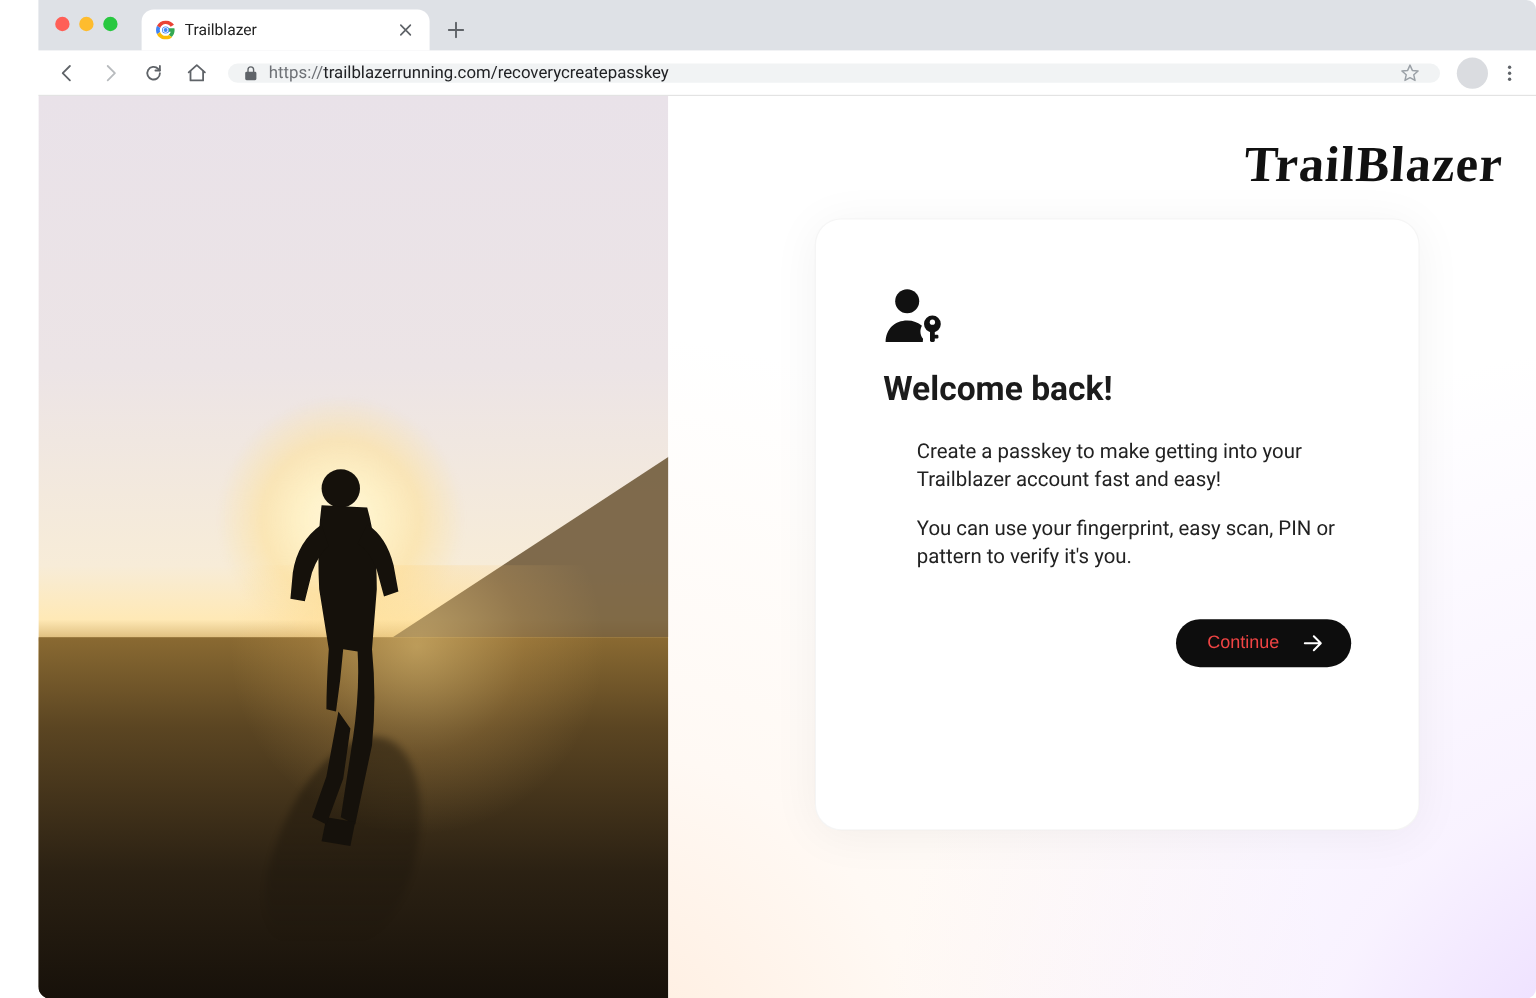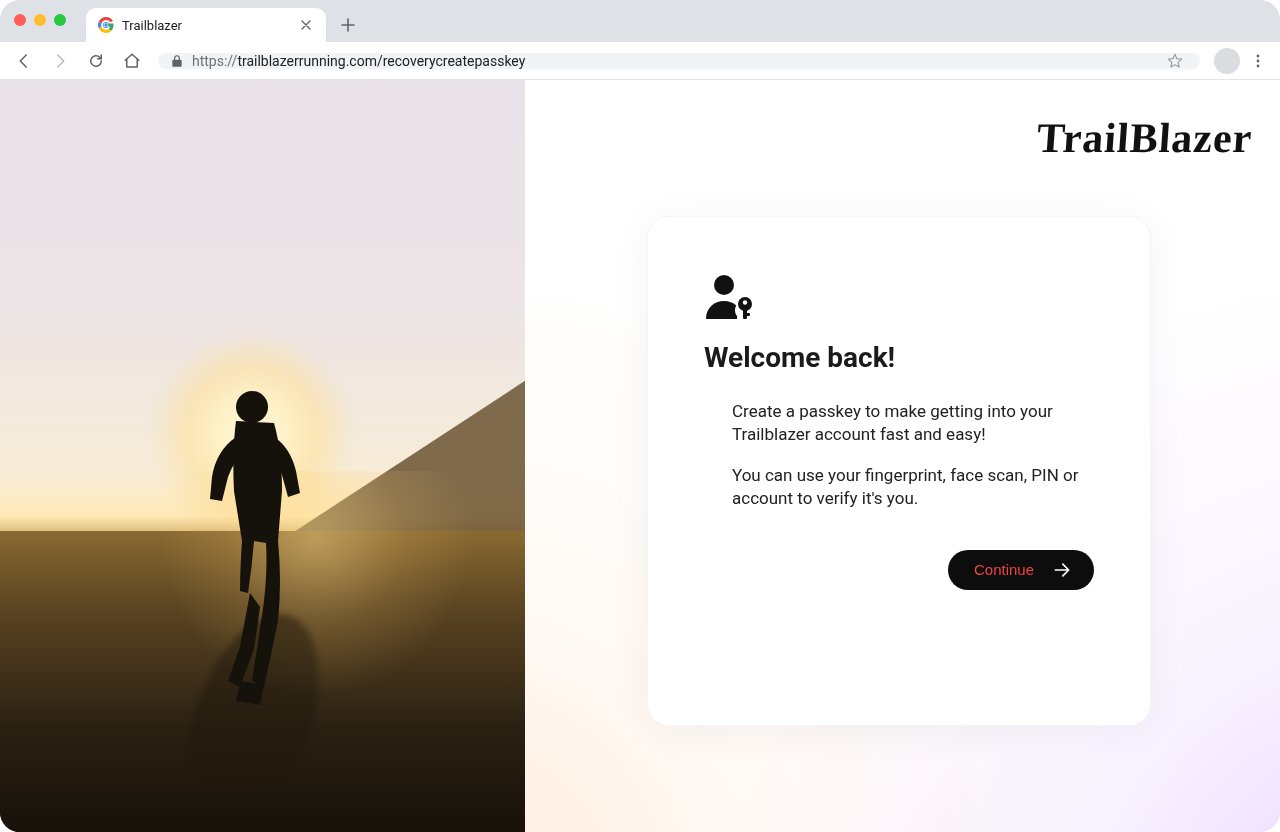--- a/index.html
+++ b/index.html
@@ -1,19 +1,19 @@
 <!DOCTYPE html>
 <html><head>
 <meta charset="utf-8">
 <style>
   * { box-sizing: border-box; margin: 0; padding: 0; }
   html, body { width: 1280px; height: 832px; font-family: -apple-system, BlinkMacSystemFont, "Segoe UI", Roboto, Arial, sans-serif; overflow: hidden; background:#fff; }
 
   
-  .browser-window { width:1280px; height:832px; display:flex; flex-direction:column; border-radius:20px; overflow:hidden; background:#fff; }
+  .browser-window { width:1280px; height:832px; display:flex; flex-direction:column; border-radius:8px; overflow:hidden; background:#fff;padding-left:32px; }
 
   .tab-strip { height:42px; background:#dee1e6; display:flex; align-items:flex-end; padding-left:8px; position:relative; }
   .traffic-lights { position:absolute; left:14px; top:14px; display:flex; gap:8px; }
   .tl { width:12px; height:12px; border-radius:50%; }
   .tl.red { background:#ff5f57; }
   .tl.yellow { background:#febc2e; }
   .tl.green { background:#28c840; }
 
   .tabs-row { display:flex; align-items:flex-end; margin-left:78px; height:100%; }
   .tab-active { background:#fff; height:34px; min-width:240px; border-top-left-radius:10px; border-top-right-radius:10px; display:flex; align-items:center; padding:0 12px; gap:8px; font-size:13px; color:#222; position:relative; }
@@ -48,21 +48,21 @@
   .runner { position:absolute; left:48%; top:40%; transform:translateX(-50%); width:140px; height:330px; }
   .runner svg { width:100%; height:100%; display:block; }
   .runner-shadow { position:absolute; left:49%; bottom:5%; width:120px; height:180px; transform:translateX(-50%) skewX(-14deg); background:linear-gradient(180deg,rgba(0,0,0,.55) 0%,rgba(0,0,0,0) 95%); filter:blur(3px); border-radius:50% 50% 40% 40%/60% 60% 40% 40%; opacity:.7;}
 
   .content-right { flex:1; position:relative; background:
       radial-gradient(circle at 115% 115%, rgba(196,153,255,.45) 0%, rgba(229,204,255,.25) 25%, rgba(255,255,255,0) 55%),
       radial-gradient(circle at -10% 110%, rgba(255,198,150,.35) 0%, rgba(255,225,200,.2) 25%, rgba(255,255,255,0) 55%),
       #ffffff;
   }
   .brand { position:absolute; top:34px; right:28px; font-family:"Brush Script MT","Segoe Script","Comic Sans MS",cursive; font-size:42px; font-weight:700; letter-spacing:1px; color:#111; transform:skewX(-4deg);}
-  .card { position:absolute; left:122px; top:136px; width:504px; min-height:510px; border-radius:22px; background:#fff; box-shadow:0 4px 40px rgba(0,0,0,.05); padding:56px 56px 48px 56px; border:1px solid rgba(0,0,0,.04);}
+  .card { position:absolute; left:122px; top:102px; width:504px; min-height:510px; border-radius:22px; background:#fff; box-shadow:0 4px 40px rgba(0,0,0,.05); padding:56px 56px 48px 56px; border:1px solid rgba(0,0,0,.04);}
   .card-icon { width:50px; height:46px; color:#111; }
   .card h1 { margin-top:22px; font-size:28px; font-weight:700; color:#1b1b1b; }
   .card p { margin-top:26px; font-size:17px; line-height:1.35; color:#222;margin-left:28px; }
   .card p + p { margin-top:18px; }
   .cta-row { display:flex; justify-content:flex-end; margin-top:40px; }
   .cta { background:#0d0d0d; color:#ef4444; border:none; border-radius:999px; height:40px; padding:0 22px 0 26px; display:inline-flex; align-items:center; gap:18px; font-size:15px; cursor:pointer; }
   .cta svg { stroke:#fff; }
 </style>
 </head>
 <body>
@@ -188,21 +188,21 @@
               <circle cx="20" cy="12" r="10"></circle>
               <path d="M2 46c0-11 8-18 18-18 5 0 9 1.6 12.3 4.4-.8 1.4-1.3 3-1.3 4.8 0 2.3.8 4.4 2.2 6.1L33 46H2z"></path>
               <circle cx="41" cy="31" r="7"></circle>
               <circle cx="41" cy="29.5" r="2.2" fill="#fff"></circle>
               <rect x="39" y="36" width="4" height="10" rx="1.2"></rect>
               <rect x="41" y="40" width="5" height="3" rx="1"></rect>
             </svg>
           </div>
           <h1>Welcome back!</h1>
           <p>Create a passkey to make getting into your Trailblazer account fast and easy!</p>
-          <p>You can use your fingerprint, face scan, PIN or account to verify it's you.</p>
+          <p>You can use your fingerprint, easy scan, PIN or pattern to verify it's you.</p>
           <div class="cta-row">
             <button class="cta">
               <span>Continue</span>
               <svg width="20" height="20" viewBox="0 0 24 24" fill="none">
                   <path d="M4 12h15M13 5l7 7-7 7" stroke="#fff" stroke-width="2" stroke-linecap="round" stroke-linejoin="round"></path>
                 </svg>
             </button>
           </div>
         </div>
       </div>

